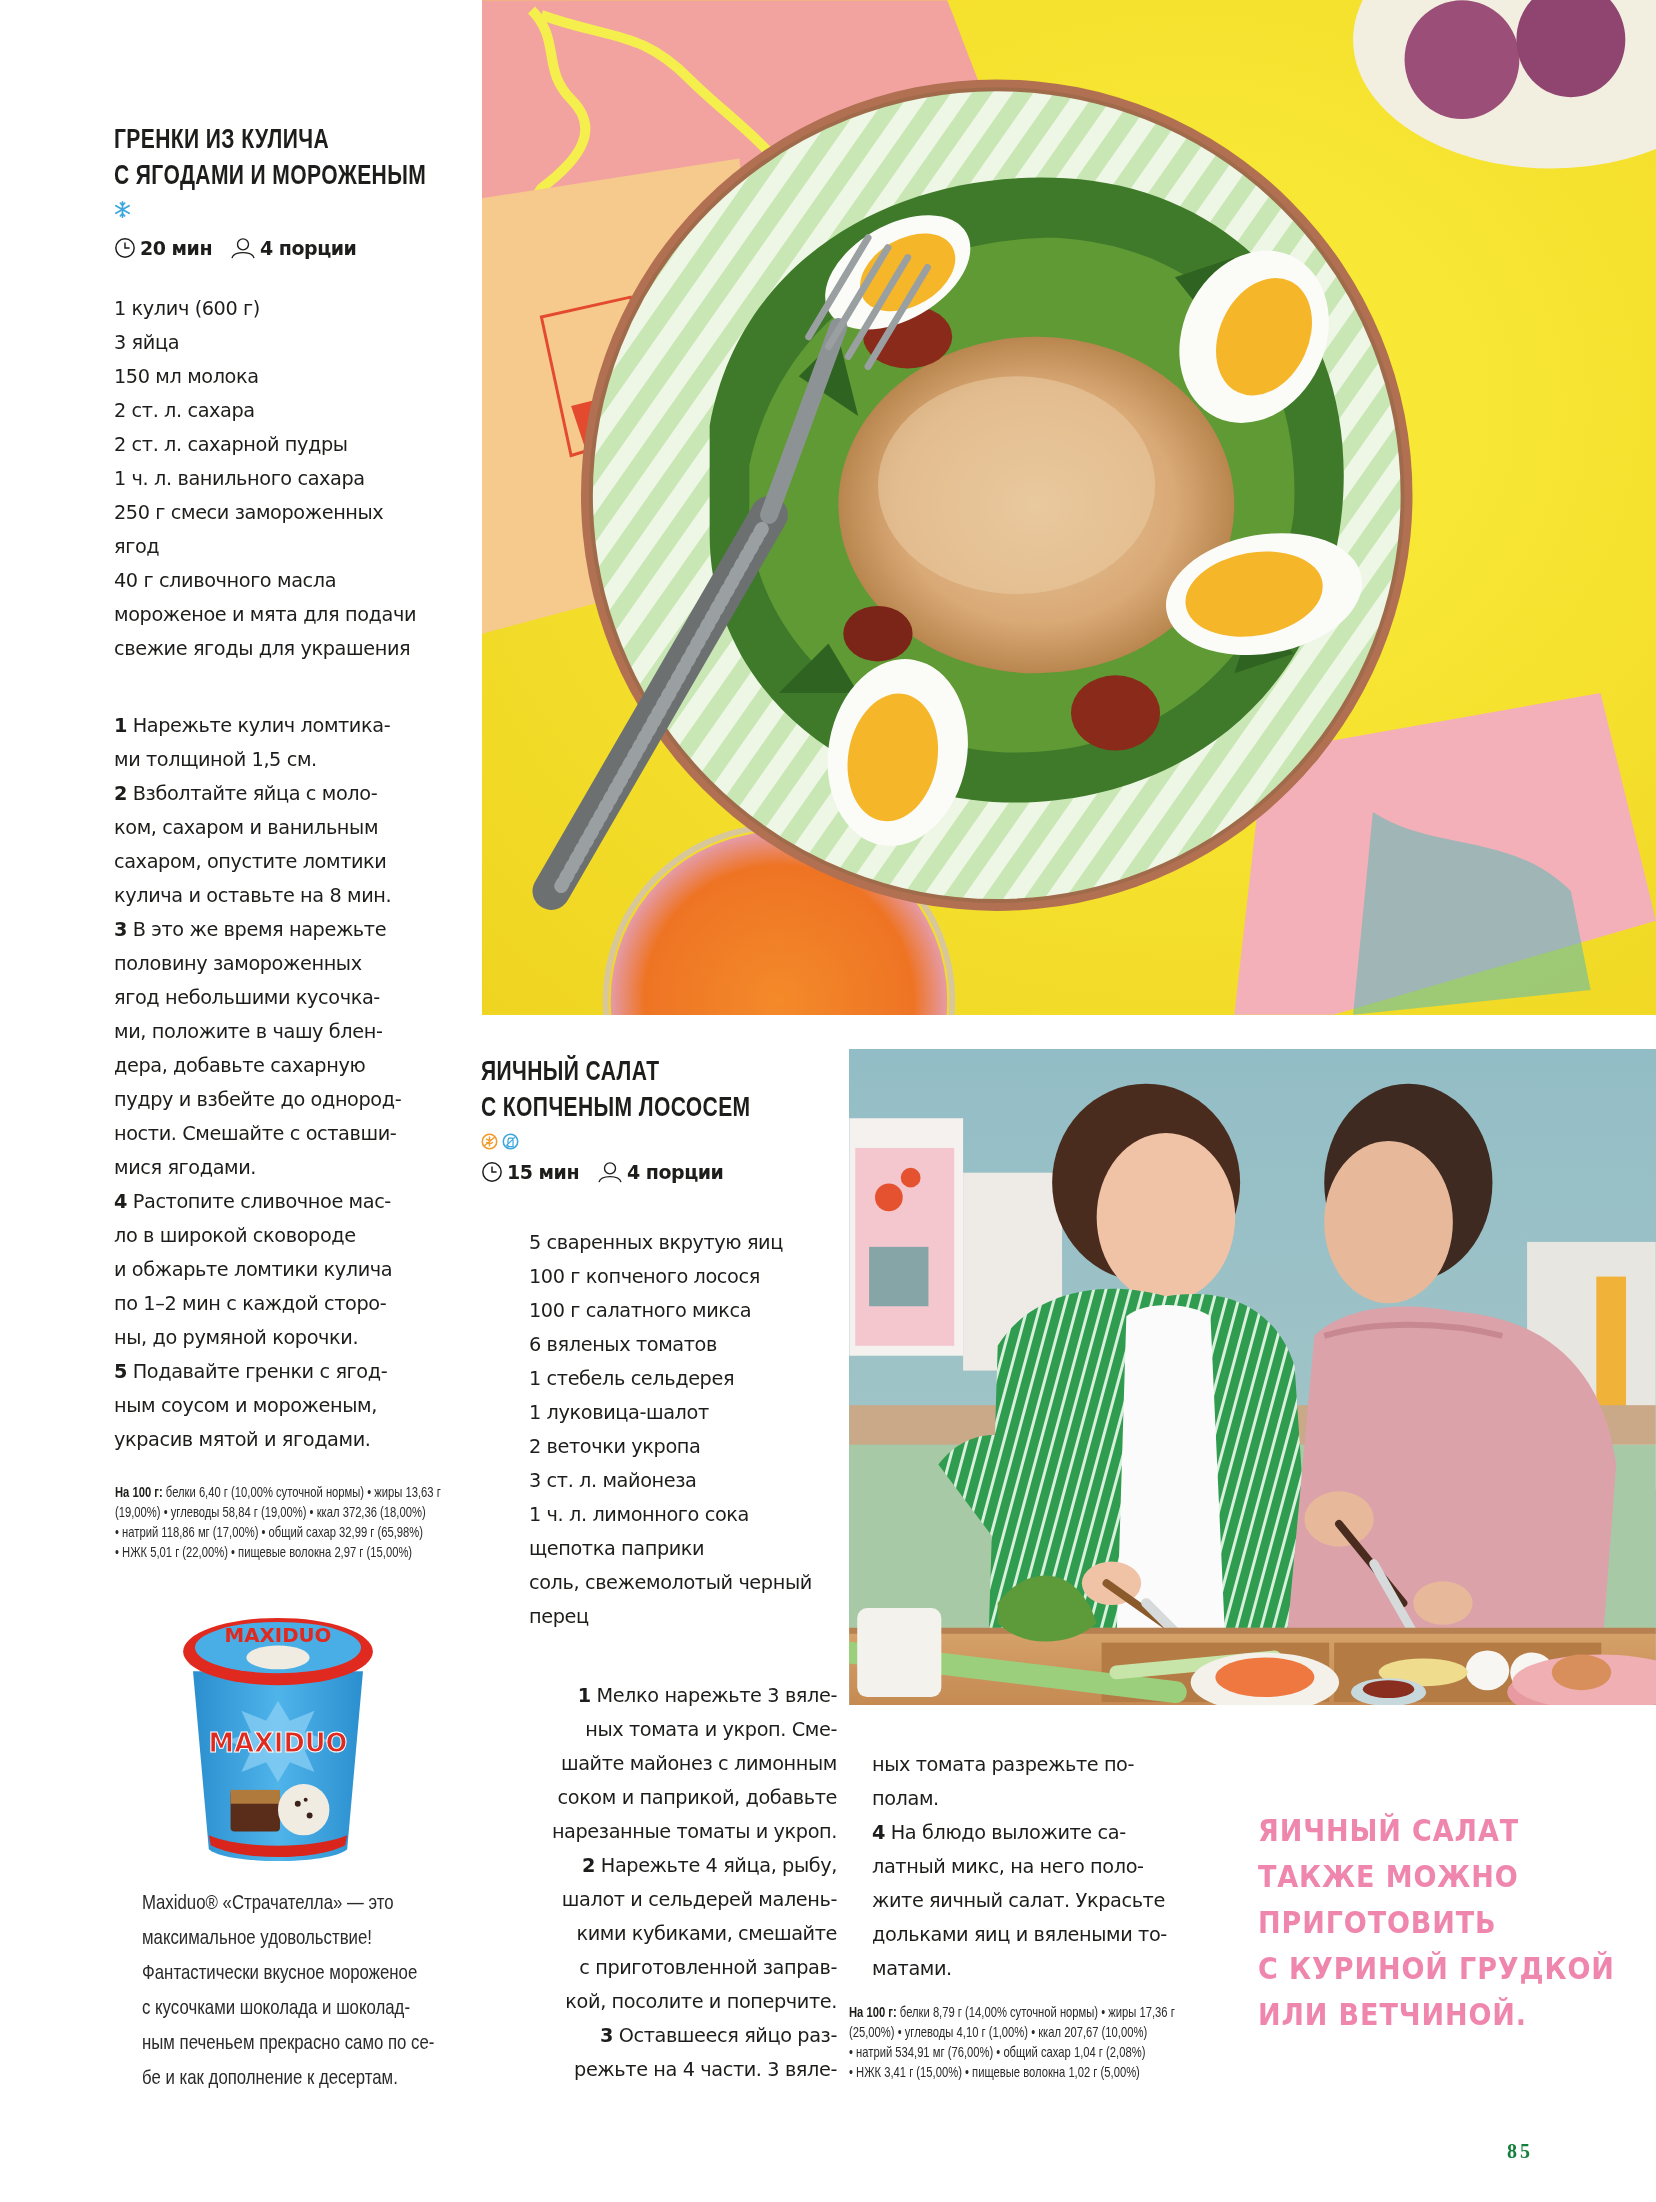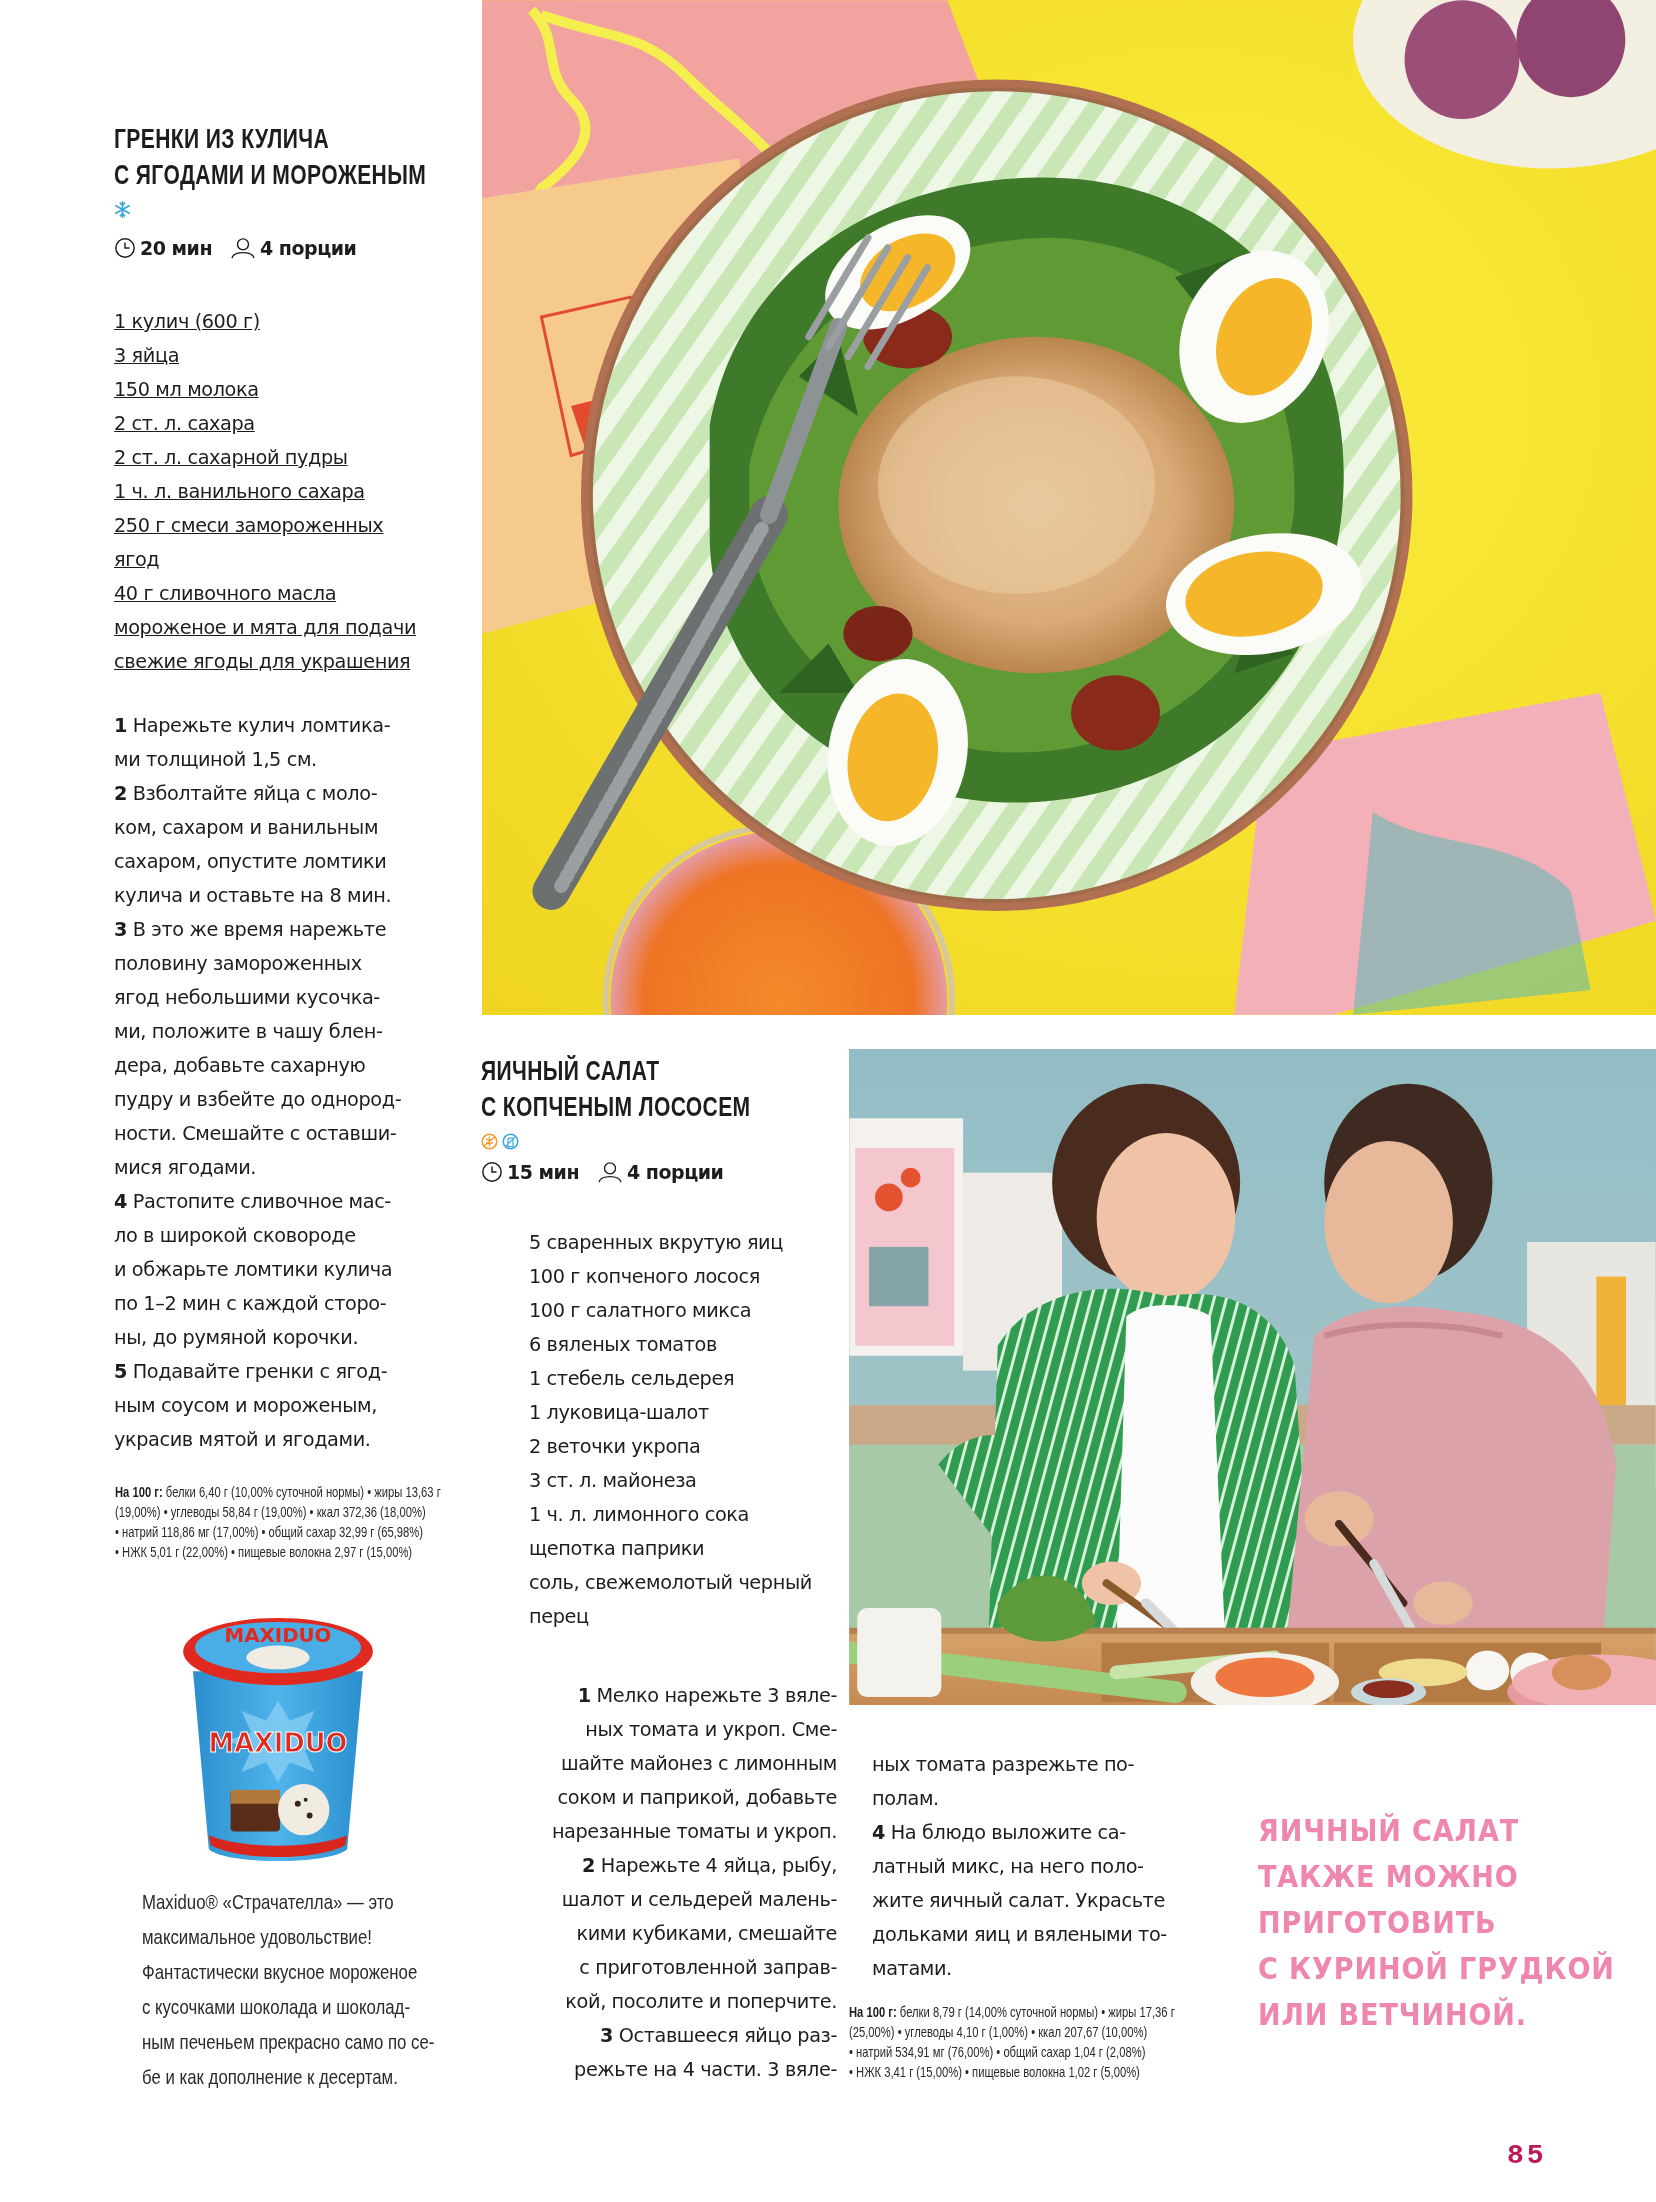--- a/index.html
+++ b/index.html
@@ -61,21 +61,21 @@
     font-weight: bold;
     font-size: 30px;
     line-height: 46px;
     color: #ef86ad;
     letter-spacing: 1px;
     white-space: nowrap;
     transform: scaleX(0.9);
     transform-origin: left top;
   }
 
-  .page-number { font-family: Liberation Mono, monospace; font-weight: bold; font-size: 28px; letter-spacing: 3px; color: #be185d; }
+  .page-number { font-family: Liberation Serif, serif; font-weight: bold; font-size: 20px; letter-spacing: 3px; color: #15803d; }
 
   
   .photo { overflow: hidden; }
   .photo-top { background: #f4e533; }
   .photo-bottom { background: #93bdc4; }
 </style>
 </head>
 <body>
 
 <div class="abs photo photo-top" style="left:482px; top:0; width:1174px; height:1015px;">
@@ -180,21 +180,21 @@
     <span>20 мин</span>
     <span class="gap"></span>
     <svg class="meta-icon" viewBox="0 0 28 24" style="width:26px;">
       <circle cx="14" cy="8" r="6" fill="none" stroke="#1d1d1b" stroke-width="1.5"></circle>
       <path d="M2 23 C4 15 24 15 26 23" fill="none" stroke="#1d1d1b" stroke-width="1.5"></path>
     </svg>
     <span>4 порции</span>
   </div>
 </div>
 
-<div class="abs body-list" style="left:114px; top:305px; width:356px;text-decoration:underline;">
+<div class="abs body-list" style="left:114px; top:292px; width:356px;">
   <span class="line">1 кулич (600 г)</span>
   <span class="line">3 яйца</span>
   <span class="line">150 мл молока</span>
   <span class="line">2 ст. л. сахара</span>
   <span class="line">2 ст. л. сахарной пудры</span>
   <span class="line">1 ч. л. ванильного сахара</span>
   <span class="line">250 г смеси замороженных</span>
   <span class="line">ягод</span>
   <span class="line">40 г сливочного масла</span>
   <span class="line">мороженое и мята для подачи</span>

